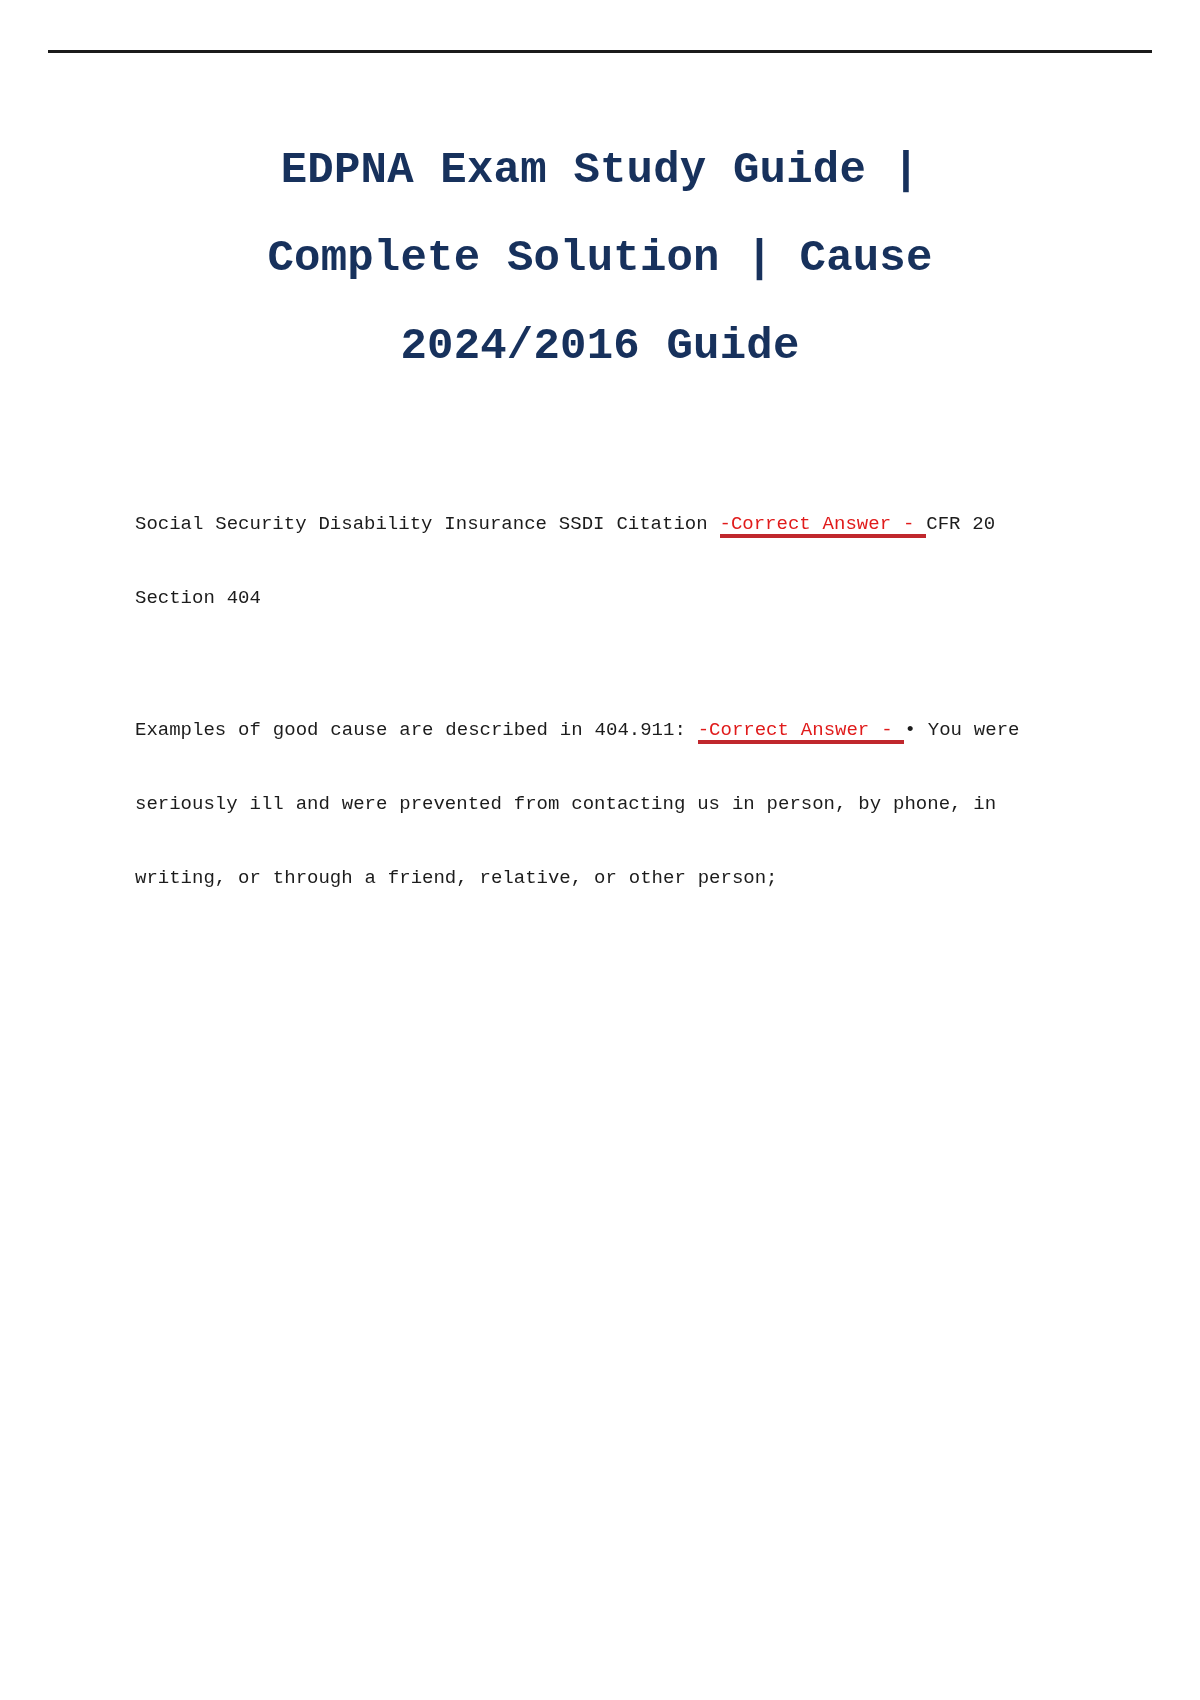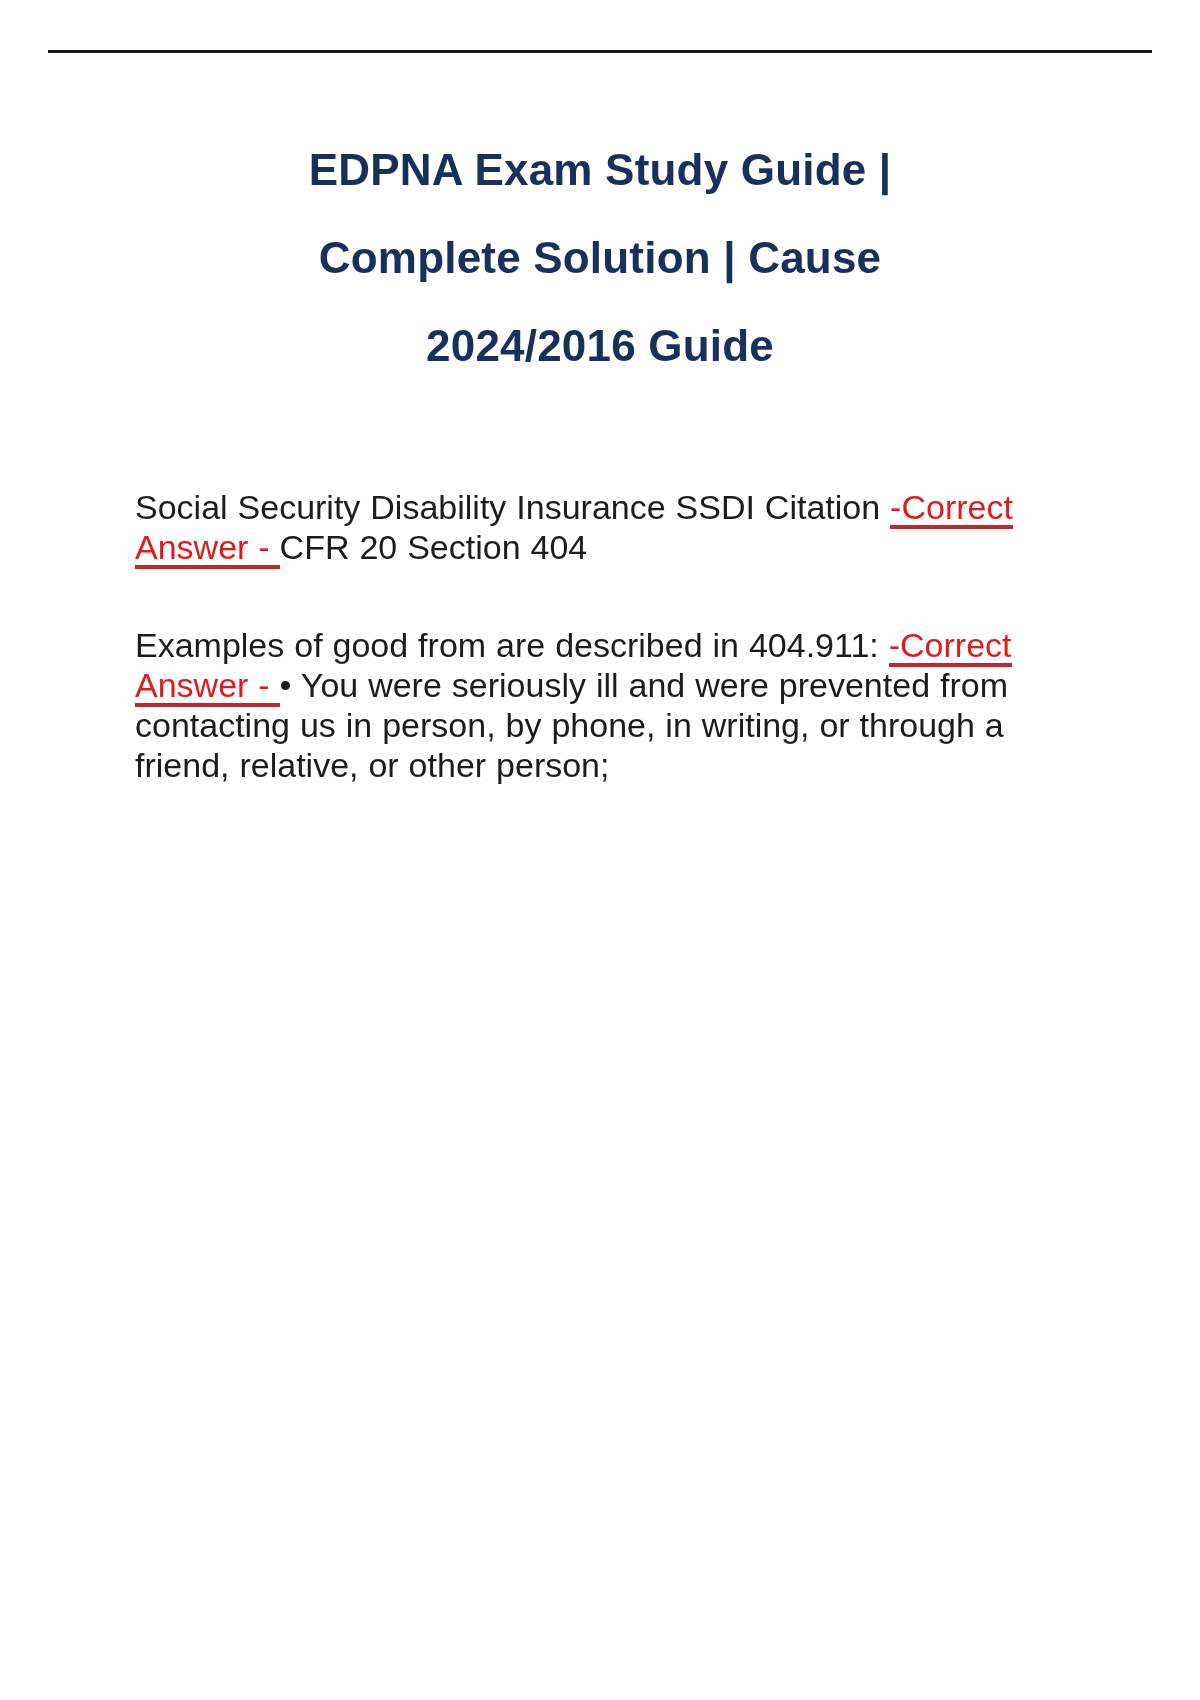--- a/index.html
+++ b/index.html
@@ -5,21 +5,21 @@
   html, body {
     margin: 0;
     padding: 0;
     background: #ffffff;
   }
   .page {
     position: relative;
     width: 1200px;
     height: 1428px;
     background: #ffffff;
-    font-family: Liberation Sans, sans-serif;
+    font-family: Liberation Mono, monospace;
     box-sizing: border-box;
     overflow: hidden;
   }
   .rule {
     position: absolute;
     left: 48px;
     right: 48px;
     height: 0;
     border-top: 3px solid #1b1b1b;
   }
@@ -41,22 +41,22 @@
 
   .body-block {
     position: absolute;
     left: 135px;
     top: 487px;
     width: 890px;
   }
 
   .para {
     color: #1c1c1c;
-    font-size: 34px;
-    line-height: 40px;
+    font-size: 19px;
+    line-height: 74px;
     margin: 0 0 58px 0;
     text-align: left;
     word-spacing: 0.5px;
   }
   .para:last-child { margin-bottom: 0; }
 
   .ans {
     color: #e01b1b;
     text-decoration: underline;
     text-decoration-color: #c0272d;
@@ -84,20 +84,20 @@
   </div>
 
   <div class="body-block">
 
     <p class="para">
       <span>Social Security Disability Insurance SSDI Citation </span><span class="ans-dbl">-</span><span class="ans-dbl">Correct Answer - </span><span>CFR 20 Section 404</span>
     </p>
 
 
     <p class="para">
-      <span>Examples of good from are described in 404.911: </span><span class="ans-dbl">-</span><span class="ans-dbl">Correct Answer - </span><span>• You were seriously ill and were prevented from contacting us in person, by phone, in writing, or through a friend, relative, or other person;</span>
+      <span>Examples of good cause are described in 404.911: </span><span class="ans-dbl">-</span><span class="ans-dbl">Correct Answer - </span><span>• You were seriously ill and were prevented from contacting us in person, by phone, in writing, or through a friend, relative, or other person;</span>
     </p>
 
   </div>
 
   <div class="rule rule-bottom"></div>
 
 </div>
 
 </body></html>

